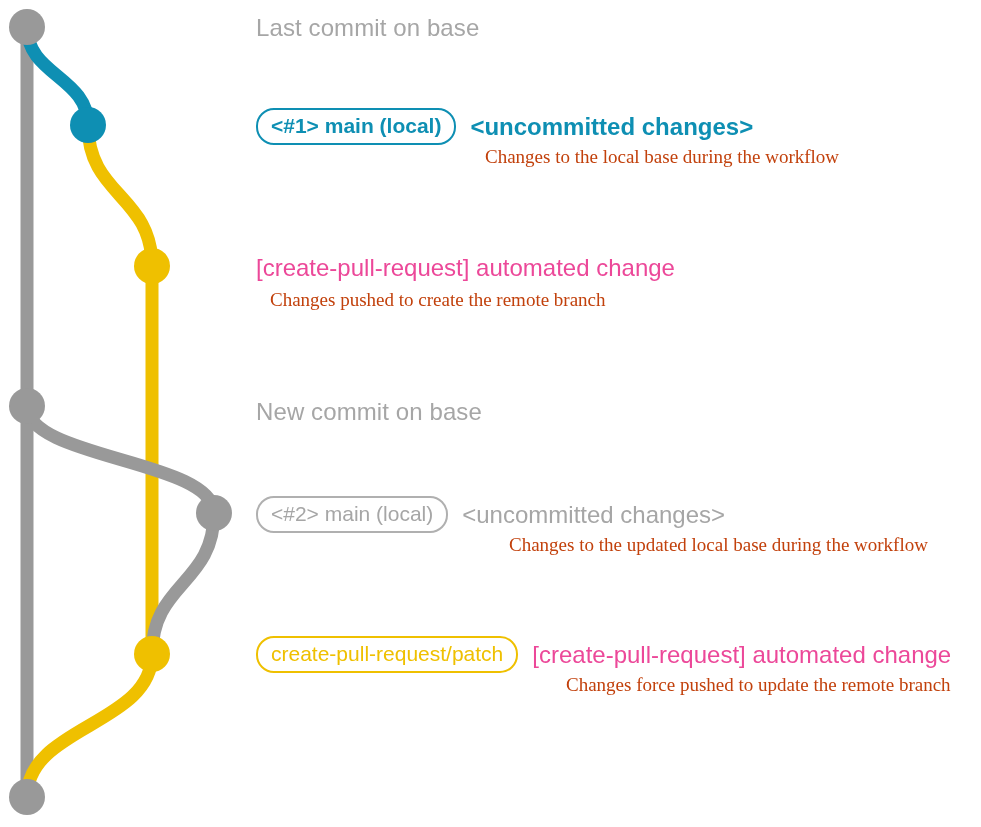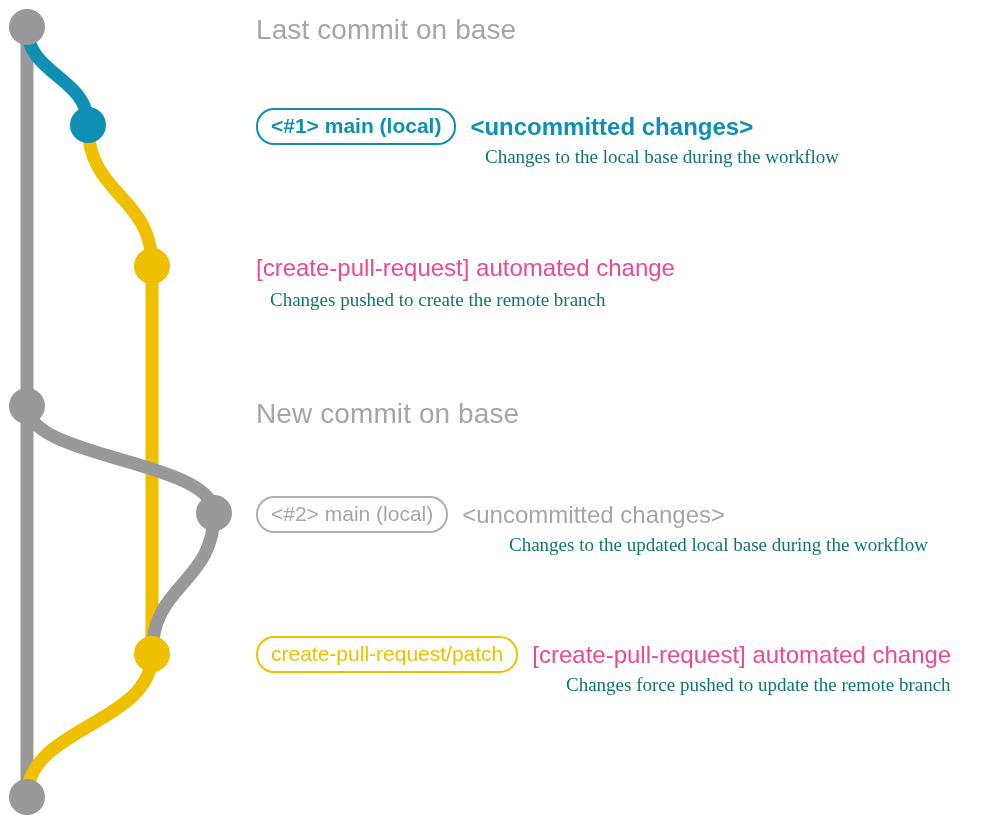--- a/index.html
+++ b/index.html
@@ -33,21 +33,21 @@
     height: 827px;
   }
   .row {
     position: absolute;
     display: flex;
     align-items: center;
     white-space: nowrap;
   }
   .heading {
     font-family: "Liberation Sans", sans-serif;
-    font-size: 28px;
+    font-size: 24px;
     color: #a6a6a6;
     letter-spacing: 0.1px;
   }
   .pill {
     display: inline-block;
     border: 2px solid;
     border-radius: 18px;
     padding: 5px 13px 6px 13px;
     font-family: "Liberation Sans", sans-serif;
     font-size: 21px;
@@ -62,21 +62,21 @@
     font-size: 24px;
     margin-left: 14px;
   }
   .subject-teal { color: #0e8fb3; }
   .subject-gray { color: #a6a6a6; }
   .subject-yellow { color: #ec4899; }
   .note {
     position: absolute;
     font-family: "Liberation Serif", serif;
     font-size: 19px;
-    color: #0f766e;
+    color: #c2410c;
     white-space: nowrap;
   }
 </style>
 </head>
 <body>
 
 <div id="diagram-root">
 
   <svg id="graph-svg" viewBox="0 0 981 827" xmlns="http://www.w3.org/2000/svg">
     <g id="edge-group">

